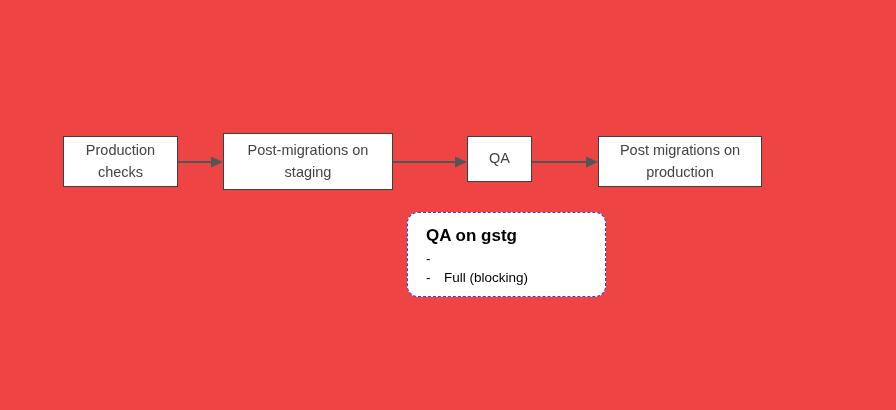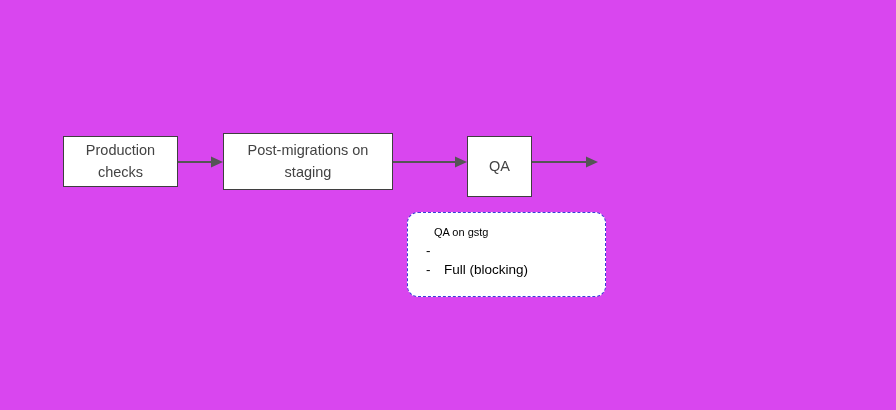--- a/index.html
+++ b/index.html
@@ -4,21 +4,21 @@
 <style>
   html, body {
     margin: 0;
     padding: 0;
     background: #ffffff;
   }
   #canvas {
     position: relative;
     width: 896px;
     height: 410px;
-    background: #d946ef;
+    background: #ef4444;
     font-family: "Liberation Sans", sans-serif;
     overflow: hidden;
   }
 
   
   .node {
     position: absolute;
     box-sizing: border-box;
     background: #ffffff;
     border: 1.6px solid #3f3f3f;
@@ -31,21 +31,21 @@
     line-height: 1.45;
     padding: 2px 6px;
   }
   .node-label {
     display: block;
     white-space: pre-line;
   }
 
   #node-production-checks   { left: 63px;  top: 136px; width: 115px; height: 51px; }
   #node-post-migrations-staging { left: 223px; top: 133px; width: 170px; height: 57px; }
-  #node-qa                  { left: 467px; top: 136px; width: 65px;  height: 61px; }
+  #node-qa                  { left: 467px; top: 136px; width: 65px;  height: 46px; }
   #node-post-migrations-production { left: 598px; top: 136px; width: 164px; height: 51px; }
 
   
   .arrow {
     position: absolute;
     height: 14px;
     top: 155px;
   }
   .arrow svg { display: block; overflow: visible; }
 
@@ -60,26 +60,25 @@
     top: 212px;
     width: 199px;
     height: 85px;
     box-sizing: border-box;
     border: 1.7px dashed #3b3bdb;
     border-radius: 11px;
     background: #ffffff;
     padding: 12px 14px 10px 18px;
   }
   .callout-title {
-    font-size: 11px;
-    font-weight: normal;
+    font-size: 17px;
+    font-weight: bold;
     color: #000000;
     line-height: 1.3;
     margin-bottom: 2px;
-    margin-left: 8px;
   }
   .callout-list {
     list-style: none;
     margin: 0;
     padding: 0;
   }
   .callout-list li {
     display: flex;
     align-items: baseline;
     font-size: 13.5px;
@@ -104,20 +103,24 @@
 
   <div class="node" id="node-post-migrations-staging">
     <span class="node-label">Post-migrations on
 staging</span>
   </div>
 
   <div class="node" id="node-qa">
     <span class="node-label">QA</span>
   </div>
 
+  <div class="node" id="node-post-migrations-production">
+    <span class="node-label">Post migrations on
+production</span>
+  </div>
 
   <div class="arrow" id="arrow-1">
     <svg width="45" height="14" viewBox="0 0 45 14">
       <line x1="0" y1="7" x2="34" y2="7" stroke="#555555" stroke-width="2.2"></line>
       <polygon points="33,1.5 45,7 33,12.5" fill="#555555"></polygon>
     </svg>
   </div>
 
   <div class="arrow" id="arrow-2">
     <svg width="74" height="14" viewBox="0 0 74 14">

